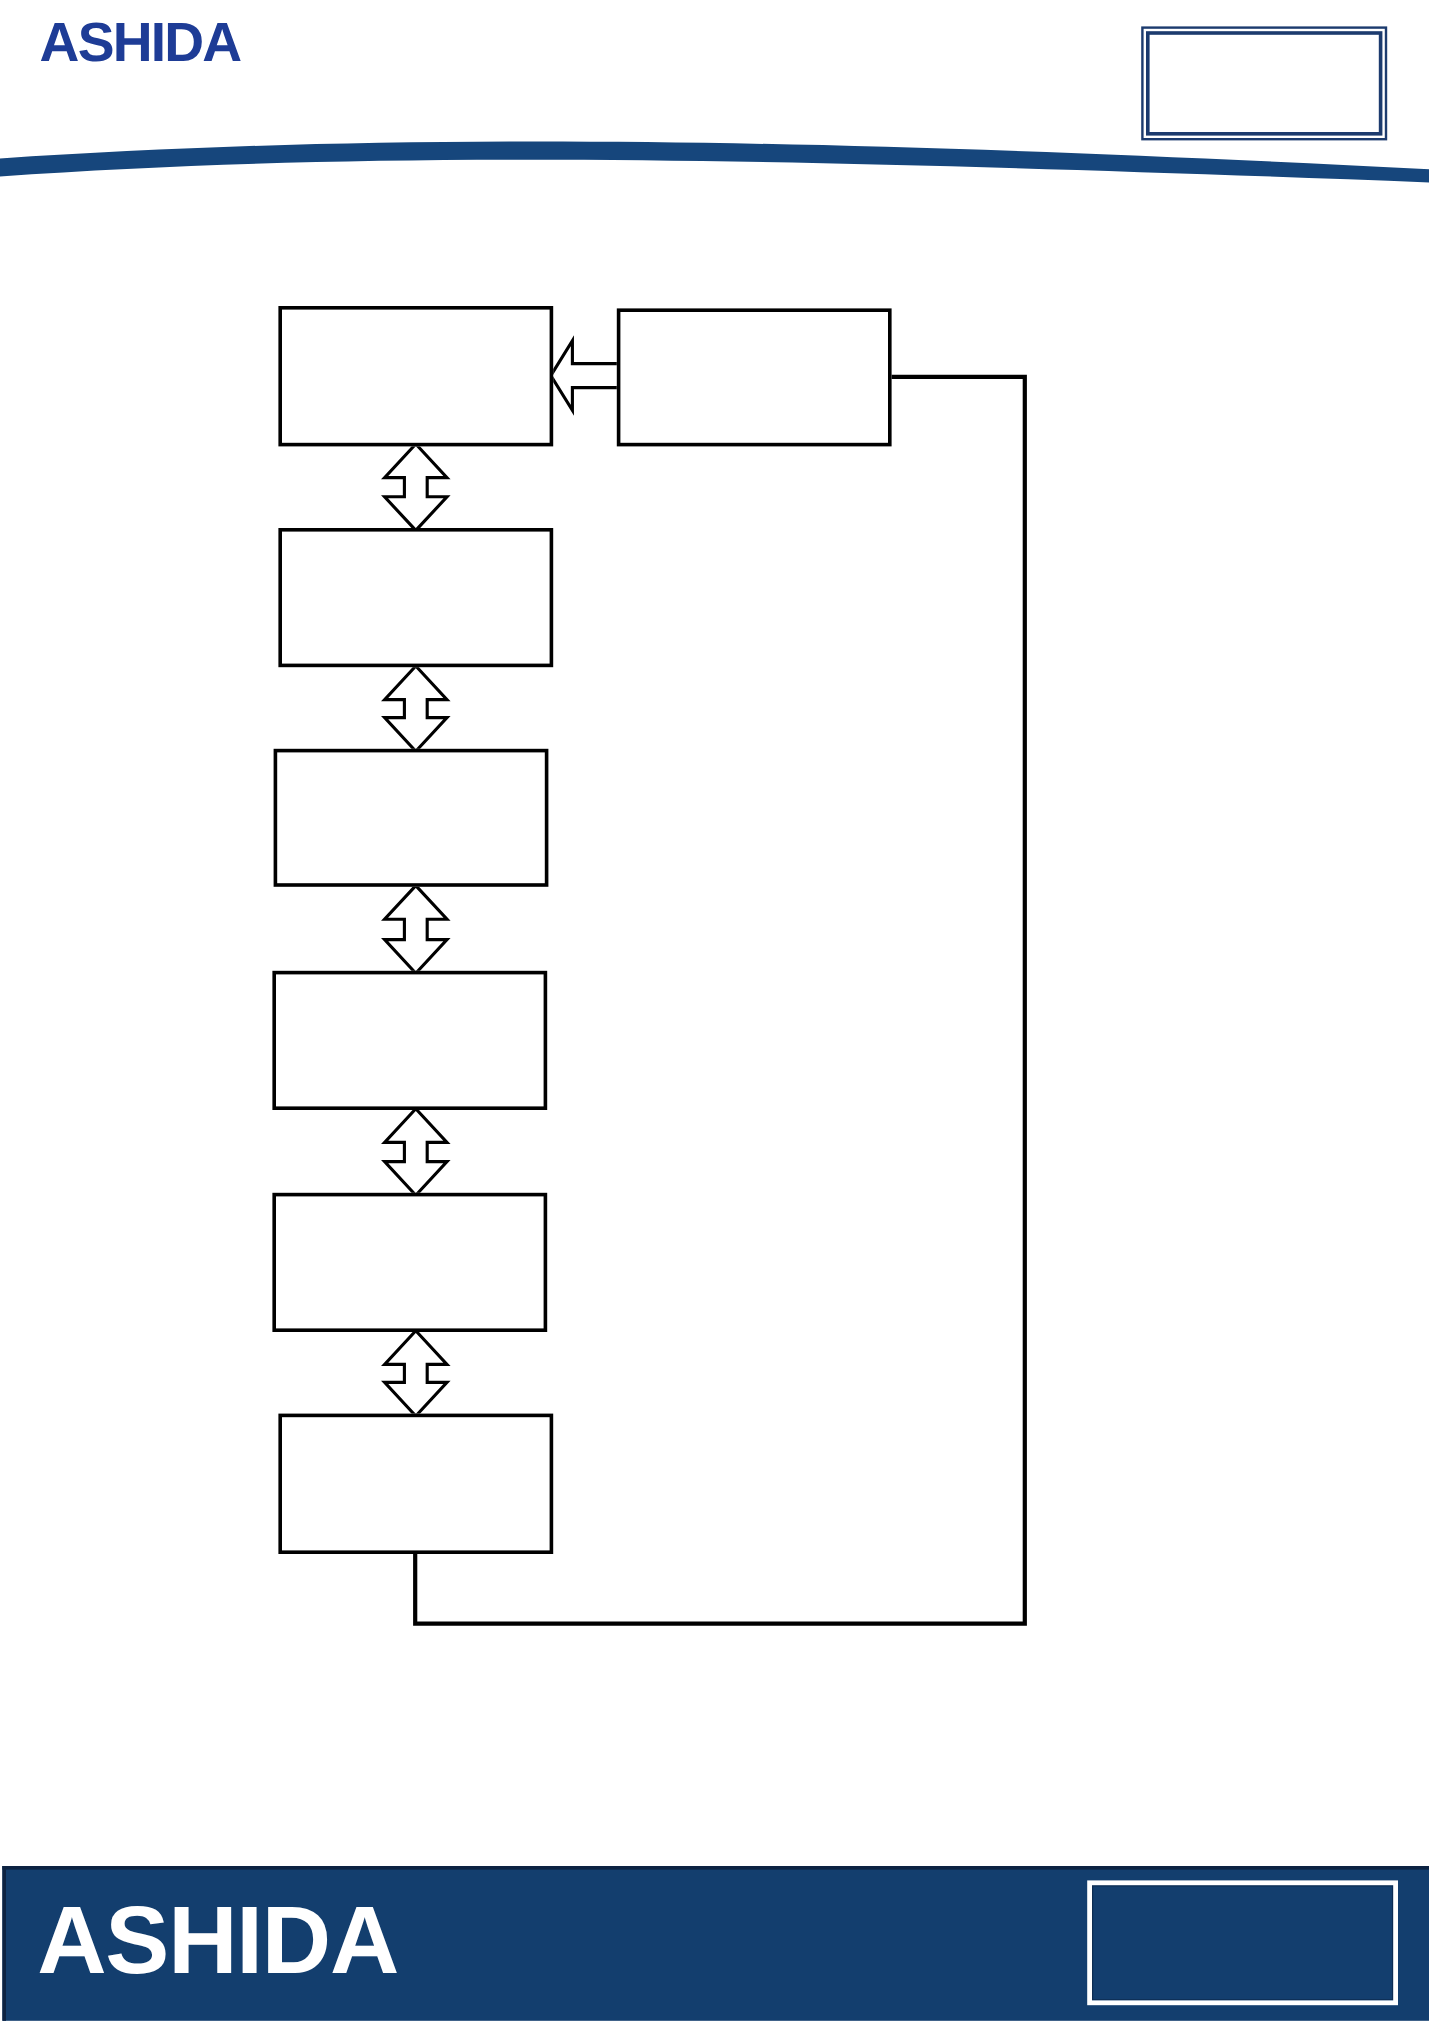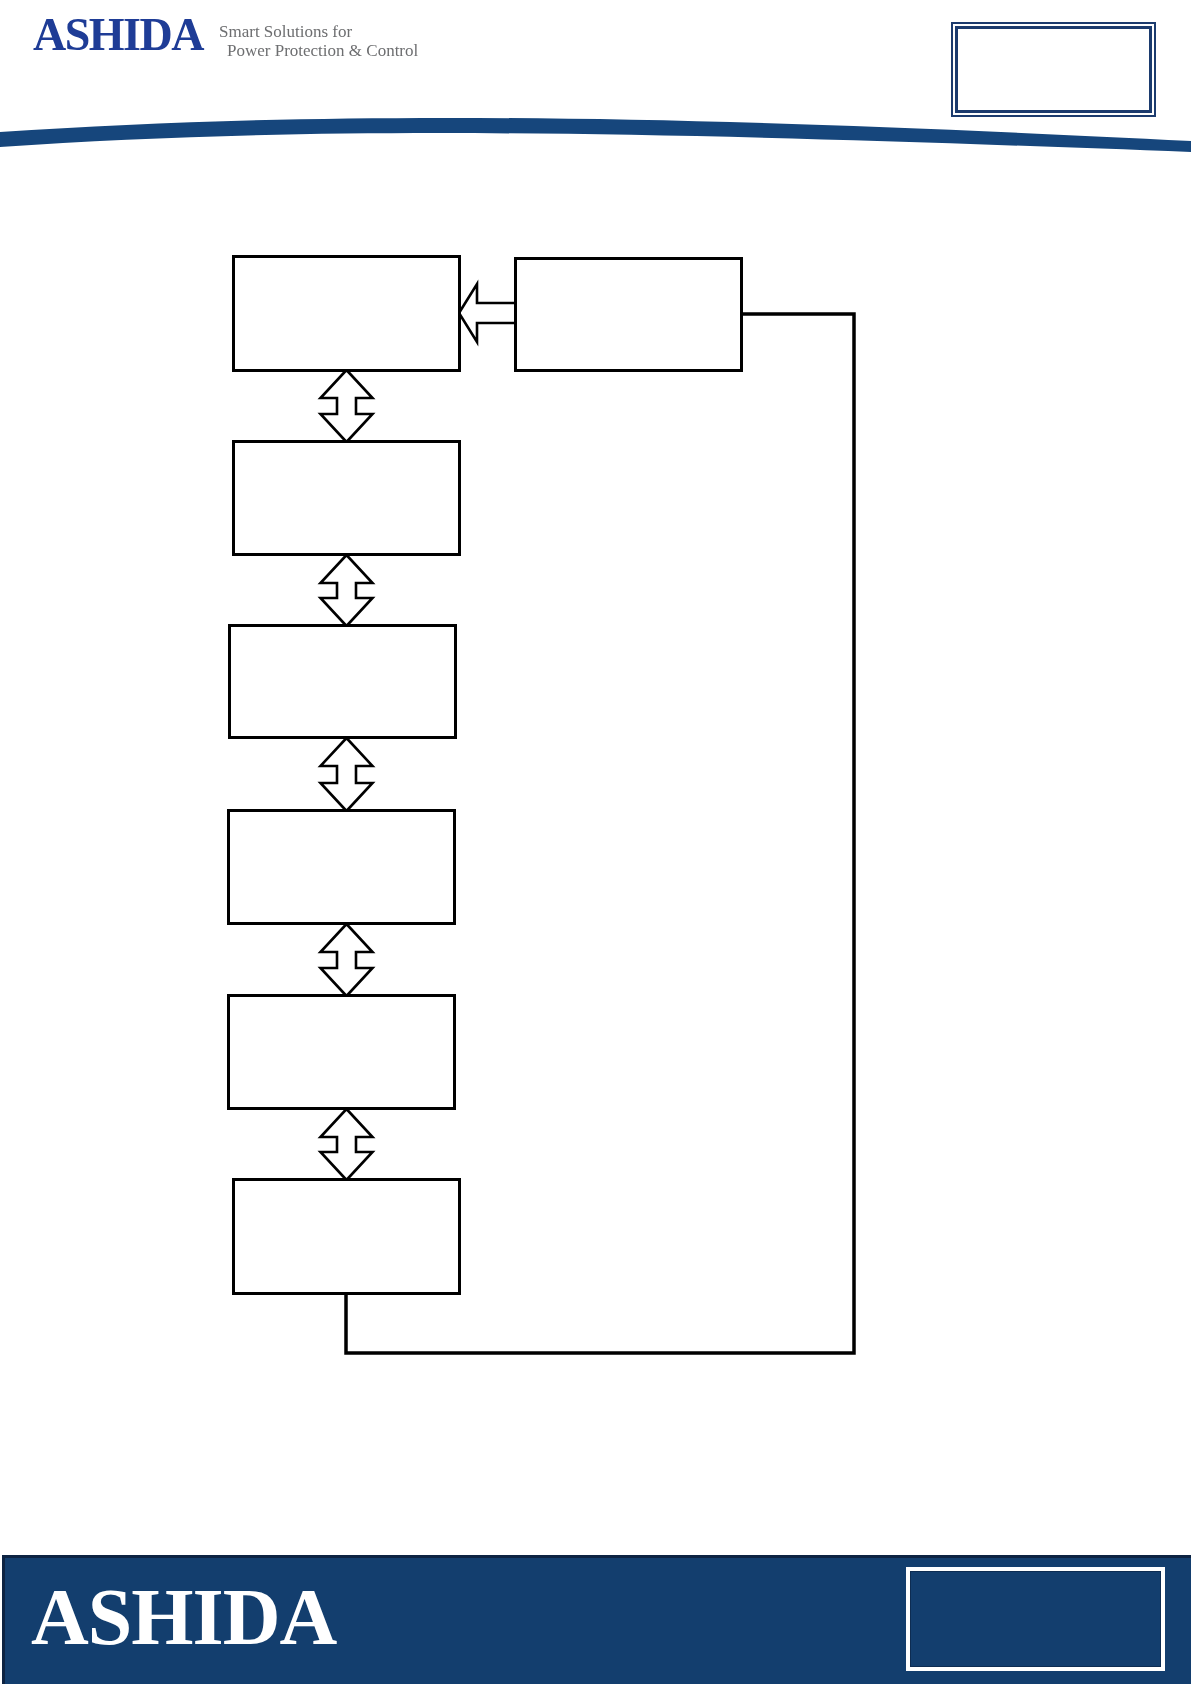--- a/index.html
+++ b/index.html
@@ -1,20 +1,20 @@
 <!DOCTYPE html>
 <html><head>
 <meta charset="utf-8">
 <style>
   html,body { margin:0; padding:0; }
   body {
     width:1191px; height:1684px; position:relative; background:#ffffff;
     font-family:"Liberation Sans", sans-serif; overflow:hidden;
   }
-  .page { position:absolute; inset:0;font-family:Liberation Serif, serif; }
+  .page { position:absolute; inset:0; }
 
   
   .brand-word {
     position:absolute; left:33px; top:12px;
     font-size:46px; font-weight:bold; letter-spacing:-1.5px;
     color:#1e3c96; line-height:1;
   }
   .brand-tag {
     position:absolute; left:219px; top:22px;
     font-size:17px; line-height:19px; color:#6d6e70;
@@ -63,24 +63,20 @@
     box-shadow: inset 0 0 0 1px rgba(10,30,60,0.55);
     background:transparent;
   }
 </style>
 </head>
 <body>
 
 <div class="page">
 
   <span class="brand-word">ASHIDA</span>
-  <span class="brand-tag">
-    <span>Smart Solutions for</span>
-    <span class="tag2">Power Protection &amp; Control</span>
-  </span>
 
   <div class="hdr-box">
     <div class="hdr-box-inner"></div>
   </div>
 
   <svg class="swoosh" width="1191" height="170" viewBox="0 0 1191 170" aria-hidden="true">
     <path d="M 0,132 C 320,111 640,113 1191,141 L 1191,152 C 640,131 320,125 0,147 Z" fill="#16467c"></path>
   </svg>
 
   <svg class="flow-lines" width="1191" height="1450" viewBox="0 0 1191 1450" aria-hidden="true">

